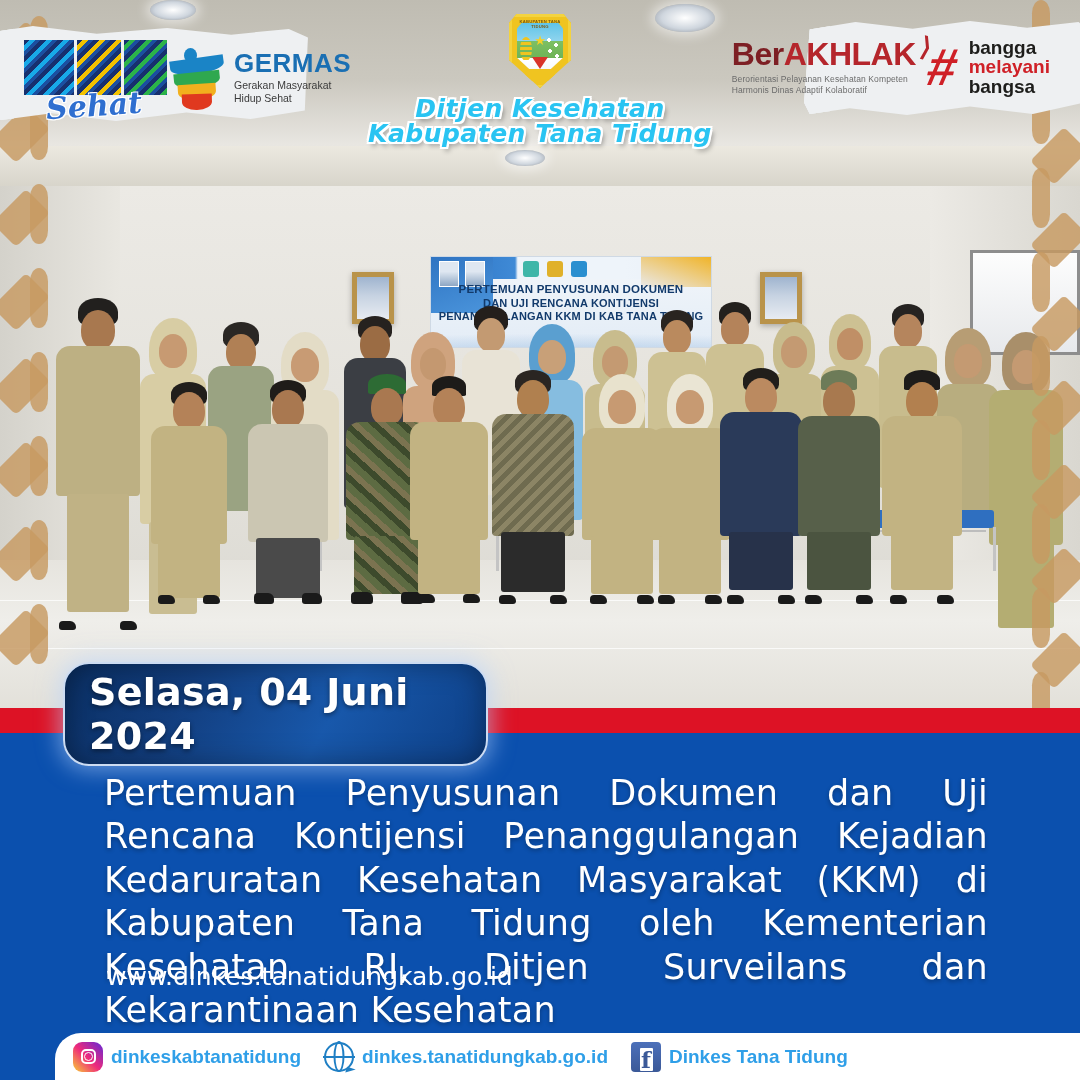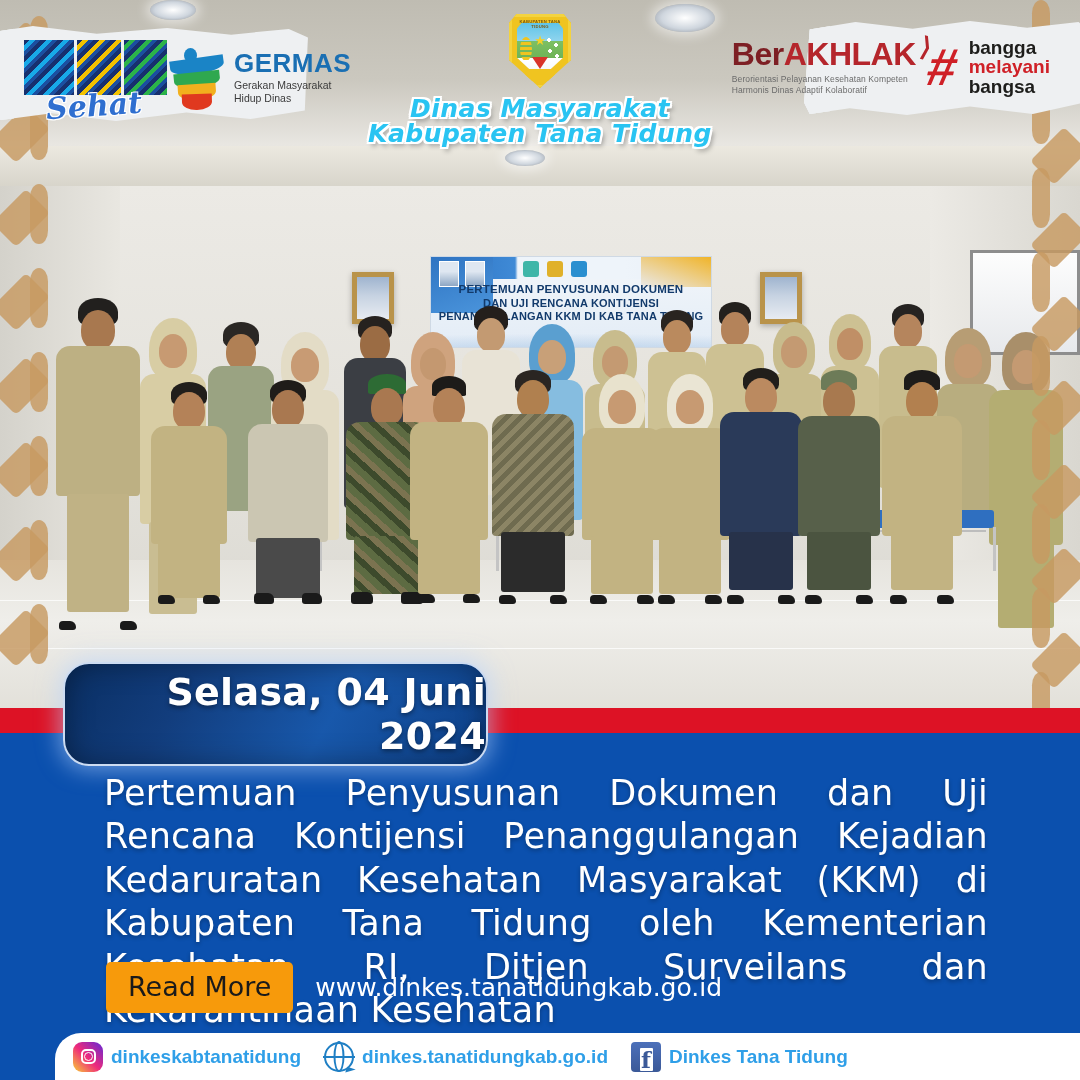--- a/index.html
+++ b/index.html
@@ -162,21 +162,21 @@
 
   
   .red-stripe{position:absolute;left:0;top:708px;width:1080px;height:25px;background:#DD1225;z-index:8;}
   .blue-panel{position:absolute;left:0;top:733px;width:1080px;height:347px;background:#0B50AE;z-index:8;}
 
   
   .date-pill{position:absolute;left:63px;top:662px;width:425px;height:104px;z-index:14;
     border-radius:26px;border:2px solid #cddcf2;
     background:linear-gradient(120deg,#0a2f63 0%,#123d7d 28%,#1858ab 62%,#0d3f86 100%);
     box-shadow:0 0 22px 4px rgba(180,210,255,.55), inset 0 0 28px rgba(0,0,0,.35);
-    display:flex;align-items:center;text-align:right;}
+    display:flex;align-items:center;}
   .date-pill span{display:block;padding-left:24px;color:#fff;font-weight:bold;font-size:38px;
     font-family:"DejaVu Sans",sans-serif;letter-spacing:.3px;
     text-shadow:0 2px 5px rgba(0,0,0,.45);}
 
   
   .headline{position:absolute;left:104px;top:772px;width:884px;z-index:15;
     color:#fff;font-family:"DejaVu Sans",sans-serif;font-size:35px;line-height:1.24;
     text-align:justify;text-align-last:left;letter-spacing:.2px;
     text-shadow:0 2px 4px rgba(0,0,0,.3);}
 
@@ -499,21 +499,21 @@
       <span class="gm-dot"></span>
       <span class="gm-arc" style="top:12px;width:54px;background:#1a84c6;transform:rotate(-8deg);"></span>
       <span class="gm-arc" style="top:26px;width:46px;left:6px;background:#2fa84f;transform:rotate(-6deg);"></span>
       <span class="gm-arc" style="top:38px;width:38px;left:10px;background:#f2b01e;transform:rotate(-4deg);"></span>
       <span class="gm-arc" style="top:48px;width:30px;left:14px;background:#e0391f;transform:rotate(-2deg);"></span>
     </div>
     <div class="germas-txt">
       <div class="g1">GERMAS</div>
       <div class="g2">
         <div>Gerakan Masyarakat</div>
-        <div>Hidup Dinas</div>
+        <div>Hidup Sehat</div>
       </div>
     </div>
   </div>
 
   <div class="berakhlak" style="z-index:25;">
     <div class="ber-left">
       <div class="ber-main">
         <span class="dark">Ber</span><span>AKHLAK</span><span class="ber-tick">⟩</span>
       </div>
       <div class="ber-sub">
@@ -532,36 +532,35 @@
   <div class="emblem-wrap">
     <div class="emblem">
       <span class="in"></span>
       <span class="cap">KABUPATEN TANA TIDUNG</span>
       <span class="rice"></span><span class="cotton"></span>
       <span class="star">★</span>
       <span class="shield-red"></span>
       <span class="ribbon-b"></span>
     </div>
     <div class="dinas-title">
-      <div>Dinas Masyarakat</div>
+      <div>Ditjen Kesehatan</div>
       <div>Kabupaten Tana Tidung</div>
     </div>
   </div>
 
   <div class="red-stripe"></div>
   <div class="blue-panel"></div>
 
   <div class="date-pill">
     <span>Selasa, 04 Juni 2024</span>
   </div>
 
   <div class="headline">Pertemuan Penyusunan Dokumen dan Uji Rencana Kontijensi Penanggulangan Kejadian Kedaruratan Kesehatan Masyarakat (KKM) di Kabupaten Tana Tidung oleh Kementerian Kesehatan RI, Ditjen Surveilans dan Kekarantinaan Kesehatan</div>
 
   <div class="readmore-row">
-    <button class="readmore">Read More</button>
     <span class="site-url">www.dinkes.tanatidungkab.go.id</span>
   </div>
 
   <div class="footer">
     <div class="fitem">
       <span class="ic ic-ig">
           <i></i>
         </span>
       <span class="lbl">dinkeskabtanatidung</span>
     </div>

